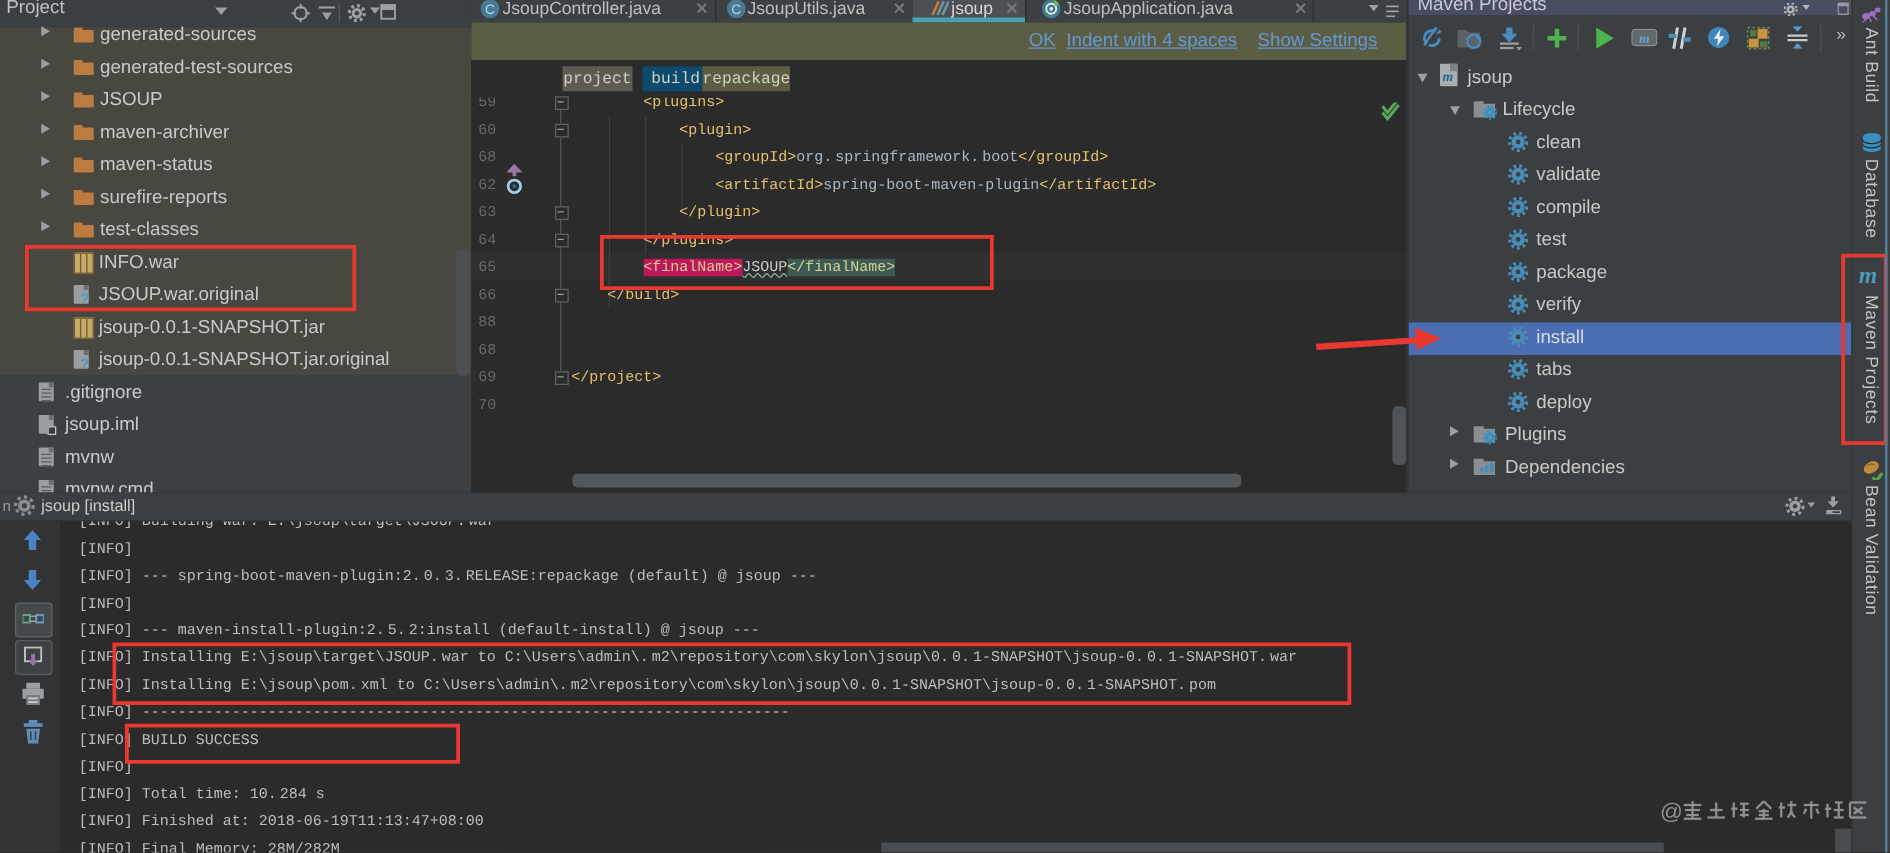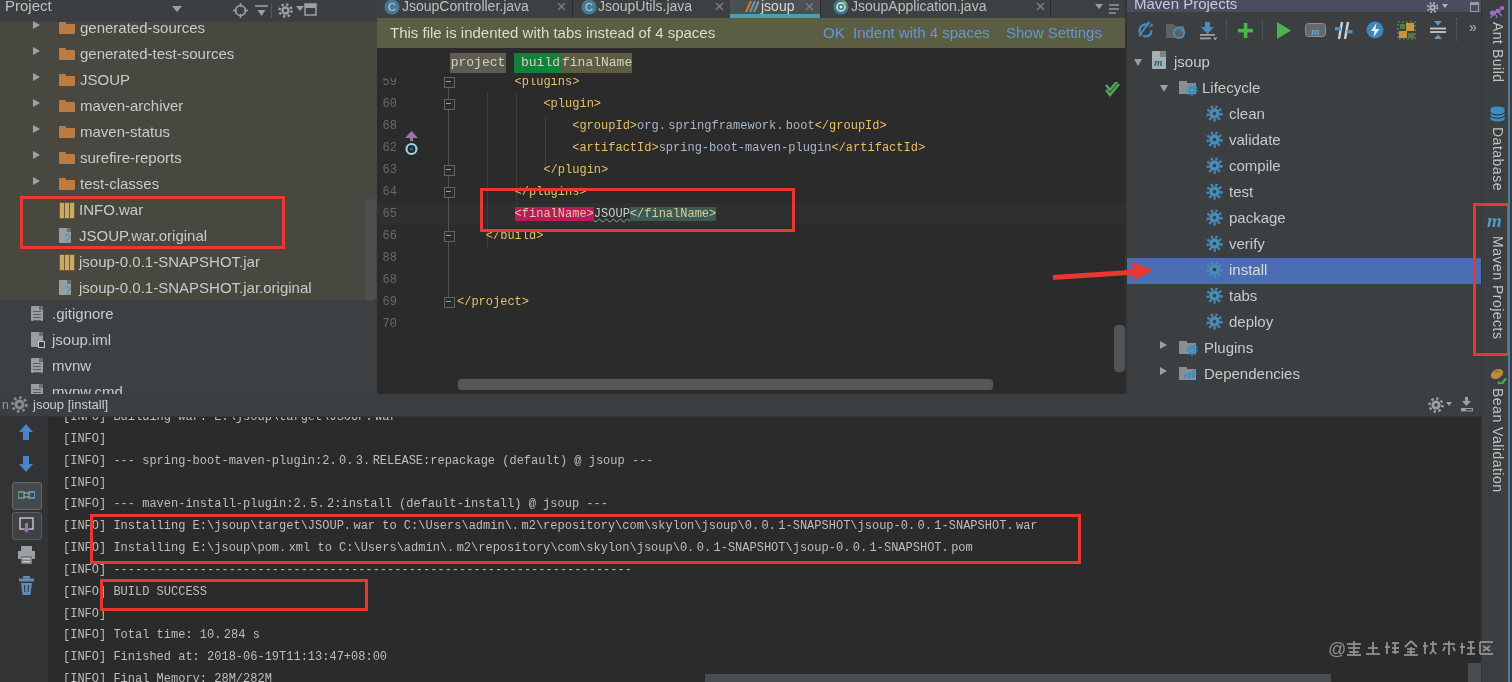--- a/index.html
+++ b/index.html
@@ -8,21 +8,21 @@
 .codeline{position:absolute;left:457px;height:22px;line-height:22px;font-family:"Liberation Mono",monospace;font-size:12px;color:#a9b7c6;white-space:pre}
 .lnum{position:absolute;width:30px;text-align:right;height:22px;line-height:22px;font-family:"Liberation Mono",monospace;font-size:12px;color:#666a6d}
 .cline{position:absolute;left:63px;height:22px;line-height:22px;font-family:"Liberation Mono",monospace;font-size:12px;color:#bdbdbd;white-space:pre}
 .trow{position:absolute;height:26px;line-height:26px;font-size:15px;color:#c9c9c9;white-space:pre}
 .mrow{position:absolute;height:26px;line-height:26px;font-size:15px;color:#c9c9c9;white-space:pre}
 .redbox{position:absolute;border:3px solid #e8382f;z-index:50}
 .vtext{writing-mode:vertical-rl;font-size:14px;color:#c3c3c3;letter-spacing:0.5px}
 .chip{position:absolute;top:53px;height:20px;line-height:20px;font-family:"Liberation Mono",monospace;font-size:13px;color:#d3d0c2;text-align:center}
 .tabtxt{position:absolute;top:-5px;height:22px;line-height:22px;font-size:14px;color:#bfbfbf}
 .icon{position:absolute}
-a.lnk{color:#6397d5;}
+a.lnk{color:#6397d5;text-decoration:underline}
 </style></head>
 <body>
 
 <div class="r" id="projpanel" style="left:0;top:0;width:377px;height:394px;background:#3d4043">
   <div class="r" style="left:0;top:0;width:377px;height:22px;background:#3c3f41;border-bottom:1px solid #333637"></div>
   <div class="r" style="left:5px;top:-3px;font-size:15px;color:#c0c0c0;height:20px;overflow:hidden">Project</div>
   <div class="r" style="left:172px;top:6px;width:0;height:0;border-left:5px solid transparent;border-right:5px solid transparent;border-top:6px solid #9da0a2"></div>
 
   <div id="projicons">
   <svg class="r" style="left:233px;top:3px" width="15" height="15">
@@ -178,21 +178,20 @@
       </svg>
   <div class="r" style="left:718px;top:4px;width:0;height:0;border-left:4px solid transparent;border-right:4px solid transparent;border-top:5px solid #9da0a2"></div>
   <svg class="icon" style="left:731px;top:2px" width="12" height="12">
         <line x1="1" y1="3" x2="11" y2="3" stroke="#9da0a2" stroke-width="1.4"></line>
         <line x1="1" y1="7" x2="11" y2="7" stroke="#9da0a2" stroke-width="1.4"></line>
         <line x1="1" y1="11" x2="8" y2="11" stroke="#9da0a2" stroke-width="1.4"></line>
       </svg>
   </div>
 
   <div class="r" style="left:0;top:18px;width:748px;height:30px;background:#5c5e43">
-    <span class="r" style="left:13px;top:6px;font-size:15px;color:#dcddd0">This file is indented with tabs instead of 4 spaces</span>
     <span class="r" style="left:446px;top:6px;font-size:15px"><a class="lnk">OK</a></span>
     <span class="r" style="left:476px;top:6px;font-size:15px"><a class="lnk">Indent with 4 spaces</a></span>
     <span class="r" style="left:629px;top:6px;font-size:15px"><a class="lnk">Show Settings</a></span>
   </div>
 
   <div id="code">
   <div class="r" style="left:0;top:203px;width:748px;height:22px;background:#2f2f2f"></div>
   <div class="r" style="left:110px;top:93px;width:1px;height:154px;background:#3b3f40"></div>
   <div class="r" style="left:139px;top:93px;width:1px;height:110px;background:#3b3f40"></div>
   <div class="r" style="left:168px;top:115px;width:1px;height:55px;background:#3b3f40"></div>
@@ -233,22 +232,22 @@
   <svg class="r" style="left:27px;top:131px" width="16" height="28">
         <polygon points="7.5,0 14,7 1,7" fill="#9876aa"></polygon>
         <rect x="6" y="6" width="3" height="4" fill="#9876aa"></rect>
         <circle cx="7.5" cy="18" r="5" fill="none" stroke="#9fd0ea" stroke-width="2.2"></circle>
         <circle cx="7.5" cy="18" r="1.6" fill="#2a6a8a"></circle>
       </svg>
   </div>
 
   <div class="r" style="left:0;top:48px;width:748px;height:30px;background:#2b2b2b"></div>
   <div class="chip" style="left:73px;width:56px;background:#5e5c52">project</div>
-  <div class="chip" style="left:137px;width:53px;background:#15803d">build</div>
-  <div class="chip" style="left:185px;width:70px;background:#5e5c42">finalName</div>
+  <div class="chip" style="left:137px;width:53px;background:#0c4a6e">build</div>
+  <div class="chip" style="left:185px;width:70px;background:#5e5c42">repackage</div>
 
   <svg class="r" style="left:728px;top:82px" width="16" height="15">
       <path d="M1,8 l4,5 l9,-11" fill="none" stroke="#57a657" stroke-width="2.4"></path>
       <path d="M1,3 l4,5 l9,-11" fill="none" stroke="#57a657" stroke-width="2.4"></path>
     </svg>
 
   <div class="r" style="left:81px;top:379px;width:535px;height:11px;background:#55585a;border-radius:4px"></div>
   <div class="r" style="left:737px;top:325px;width:11px;height:47px;background:#515456;border-radius:4px"></div>
 </div>
 

